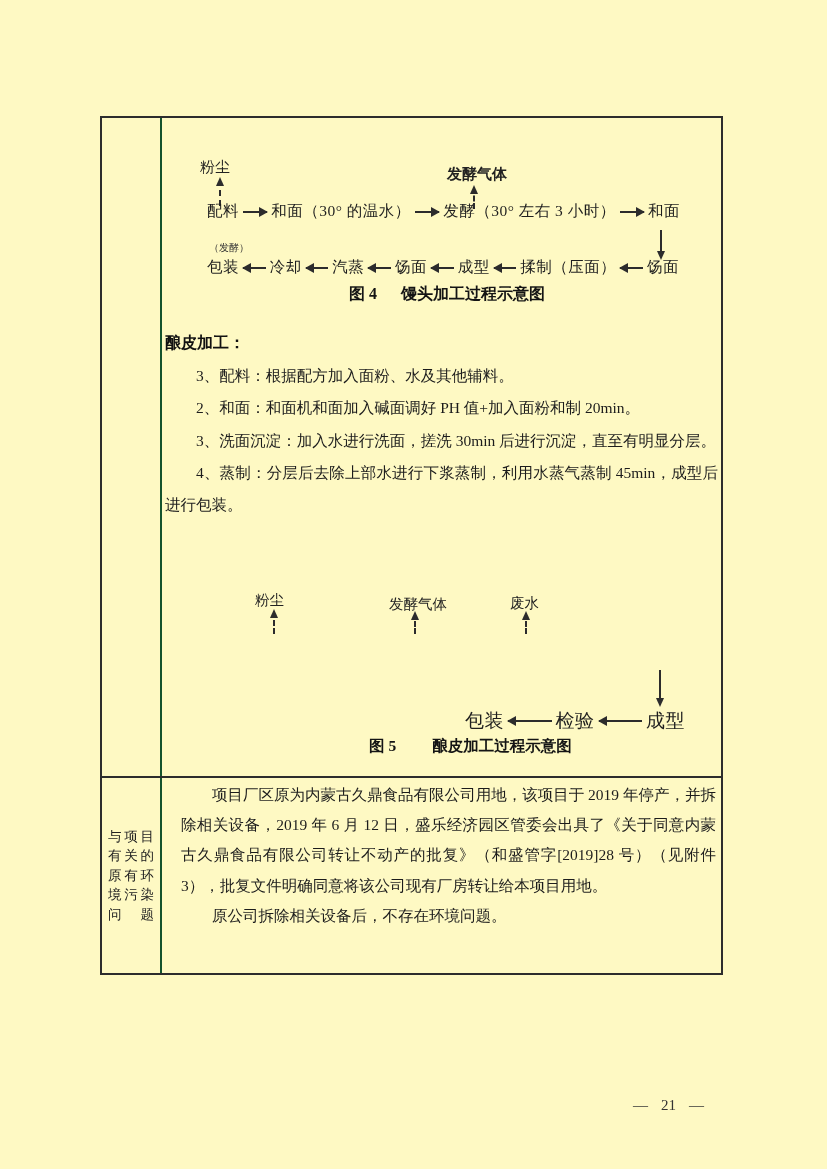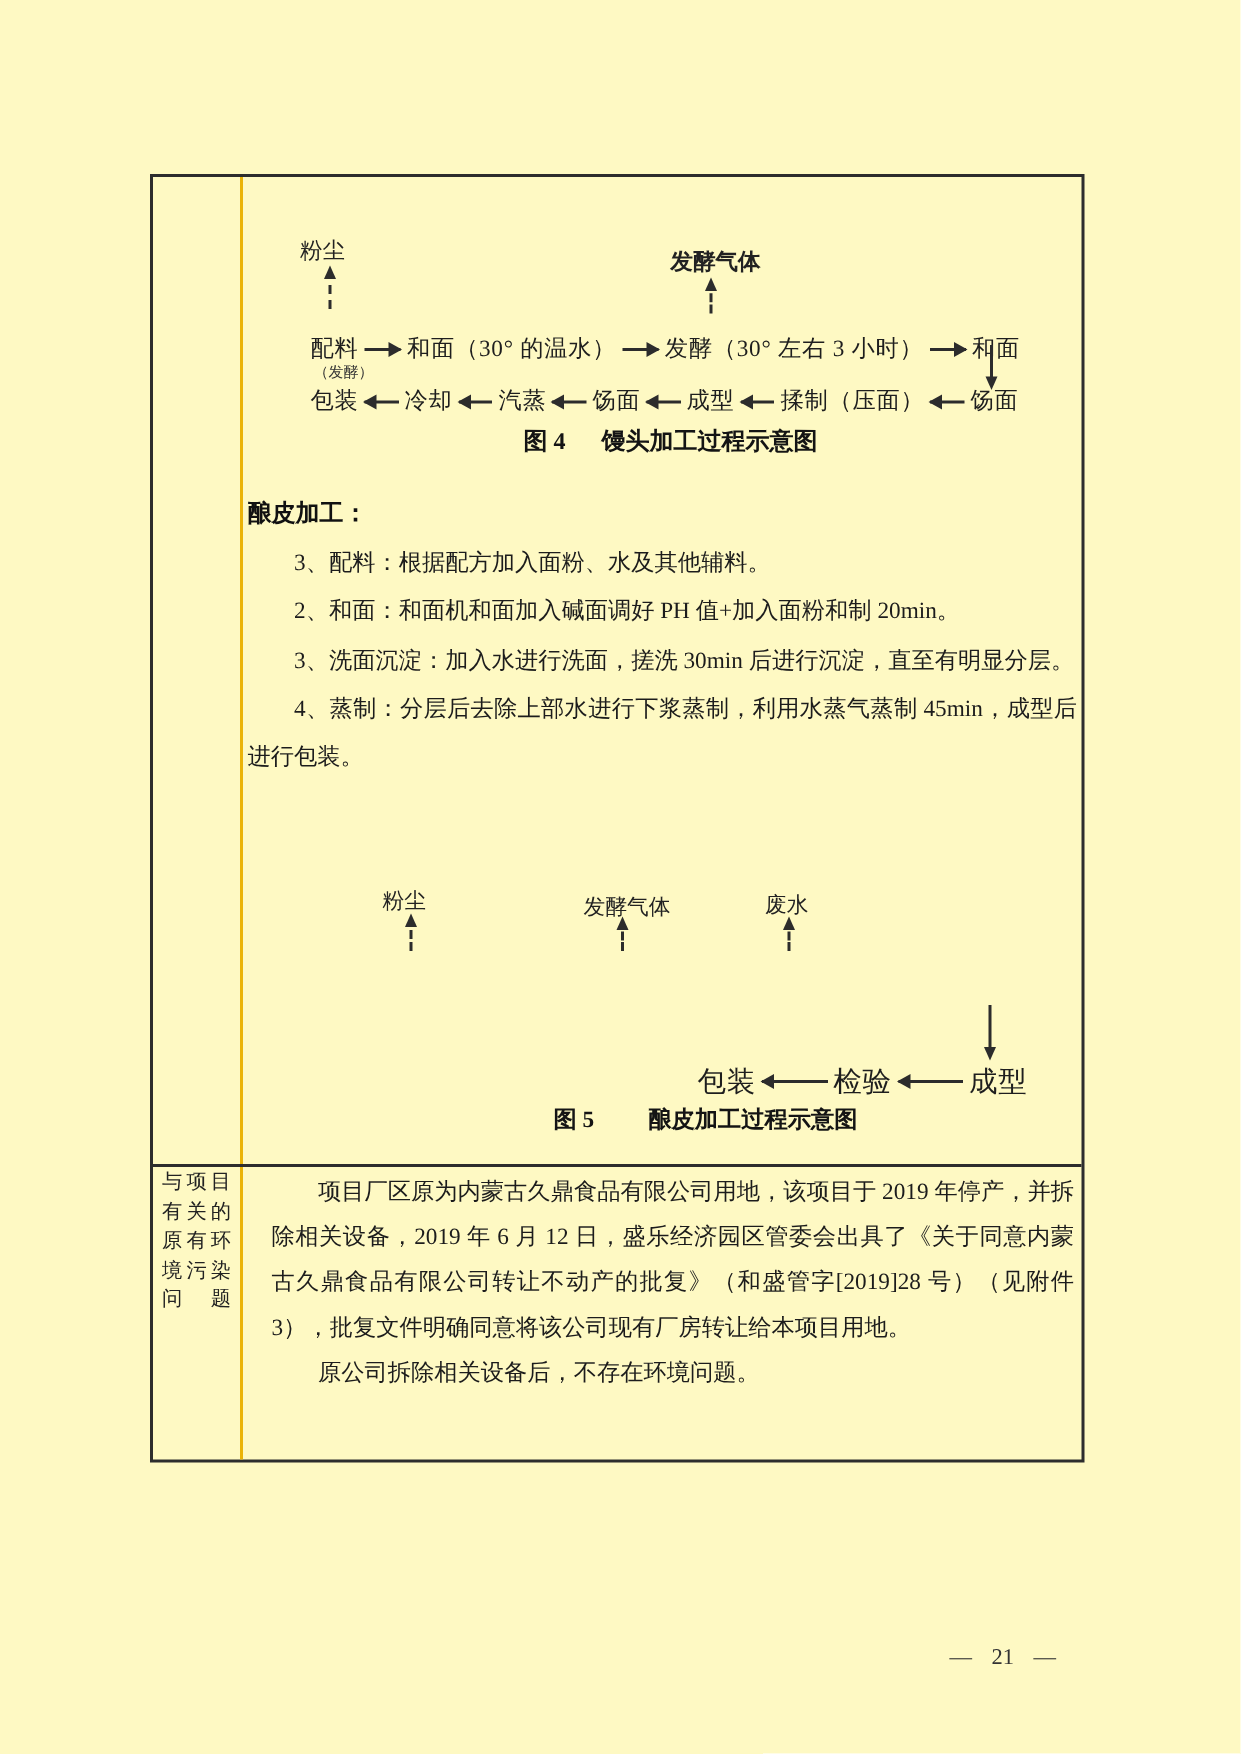--- a/index.html
+++ b/index.html
@@ -16,22 +16,22 @@
   
   .doc-table {
     position:absolute; left:100px; top:116px;
     width:623px; height:859px;
     border:2px solid #2d2d2d;
     display:flex; flex-direction:column;
   }
   .trow { display:flex; min-height:0; }
   .trow.r1 { height:660px; border-bottom:2px solid #2d2d2d; }
   .trow.r2 { flex:1; }
-  .hcell { width:60px; flex:0 0 60px; border-right:2px solid #eab308;
-           display:flex; align-items:flex-start; justify-content:center; }
+  .hcell { width:60px; flex:0 0 60px; border-right:2px solid #14532d;
+           display:flex; align-items:center; justify-content:center; }
   .ccell { flex:1; position:relative; }
 
   
   .vlabel {
     width:46px; font-size:13.5px; line-height:19.5px;
     word-break:break-all;
     text-align:justify; text-align-last:justify;
     color:#222;
   }
 
@@ -113,21 +113,21 @@
       <div class="hcell"></div>
       <div class="ccell">
 
         <div class="fig" id="fig4">
           <span class="ov emis" style="left:38px; top:1px;">粉尘</span>
           <span class="varrow dashed up" style="left:57px; top:23px; height:26px;"></span>
 
           <span class="ov emis bold" style="left:285px; top:8px;">发酵气体</span>
           <span class="varrow dashed up" style="left:311px; top:31px; height:21px;"></span>
 
-          <div class="flow-row" style="left:45px; top:65px; width:473px;text-align:center;">
+          <div class="flow-row" style="left:45px; top:44px; width:473px;text-align:center;">
             <span class="fl">配料</span>
             <span class="hline head-r"></span>
             <span class="fl">和面（30° 的温水）</span>
             <span class="hline head-r"></span>
             <span class="fl">发酵（30° 左右 3 小时）</span>
             <span class="hline head-r"></span>
             <span class="fl">和面</span>
           </div>
 
           <span class="ov smallnote" style="left:47px; top:84px;">（发酵）</span>

